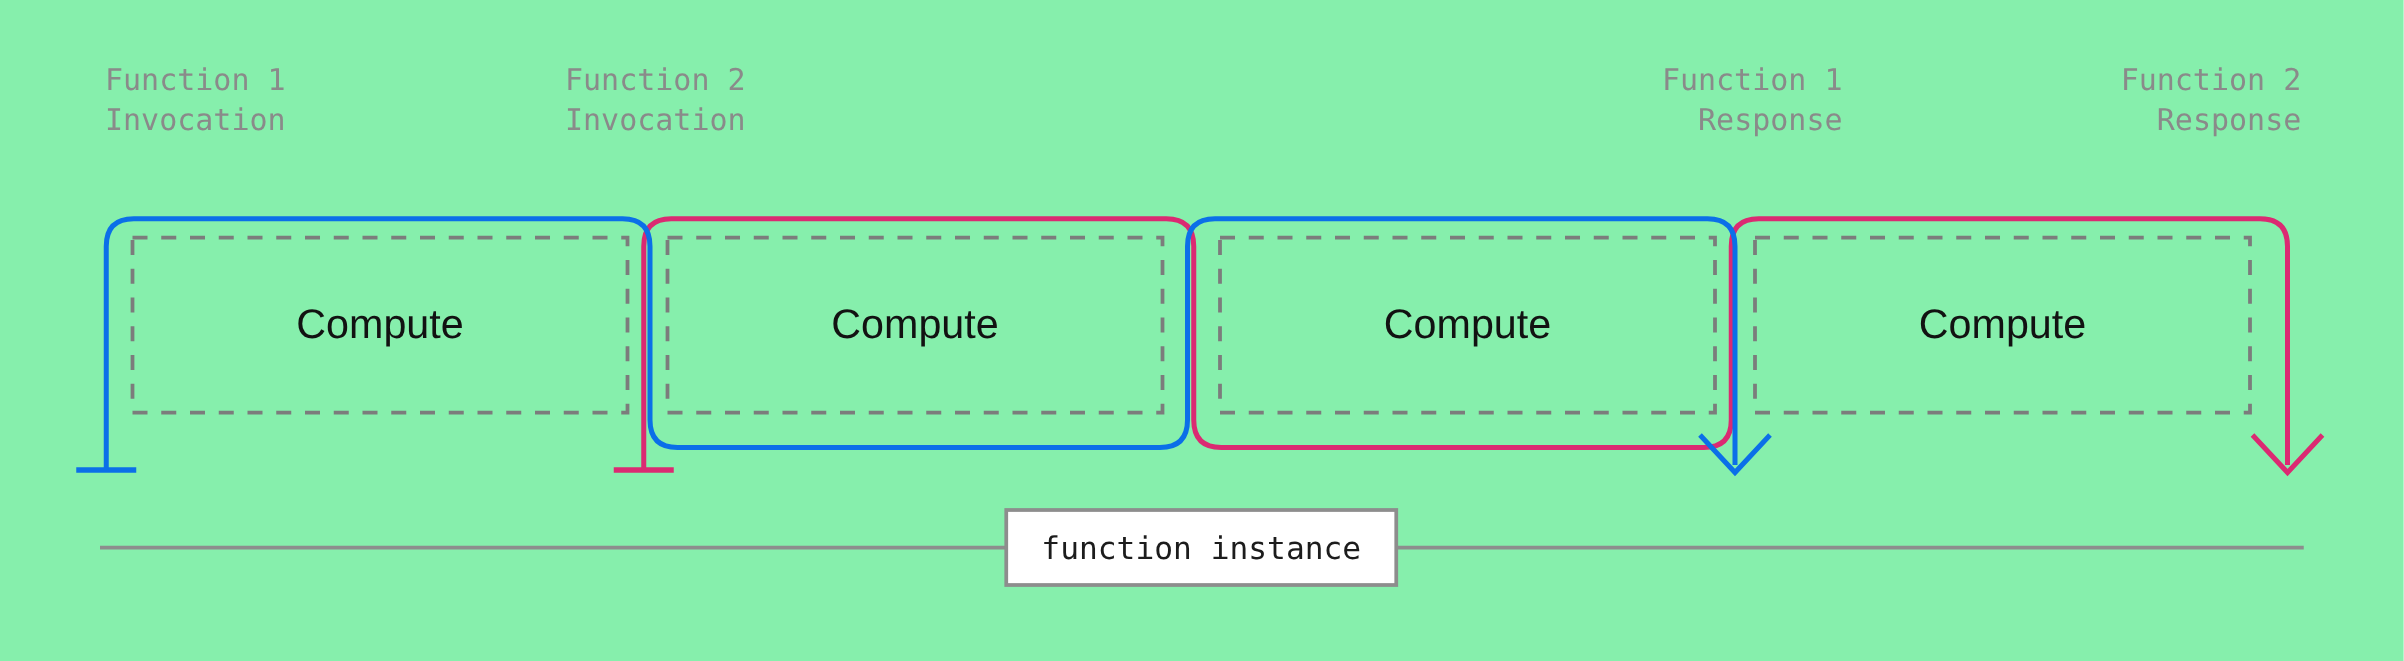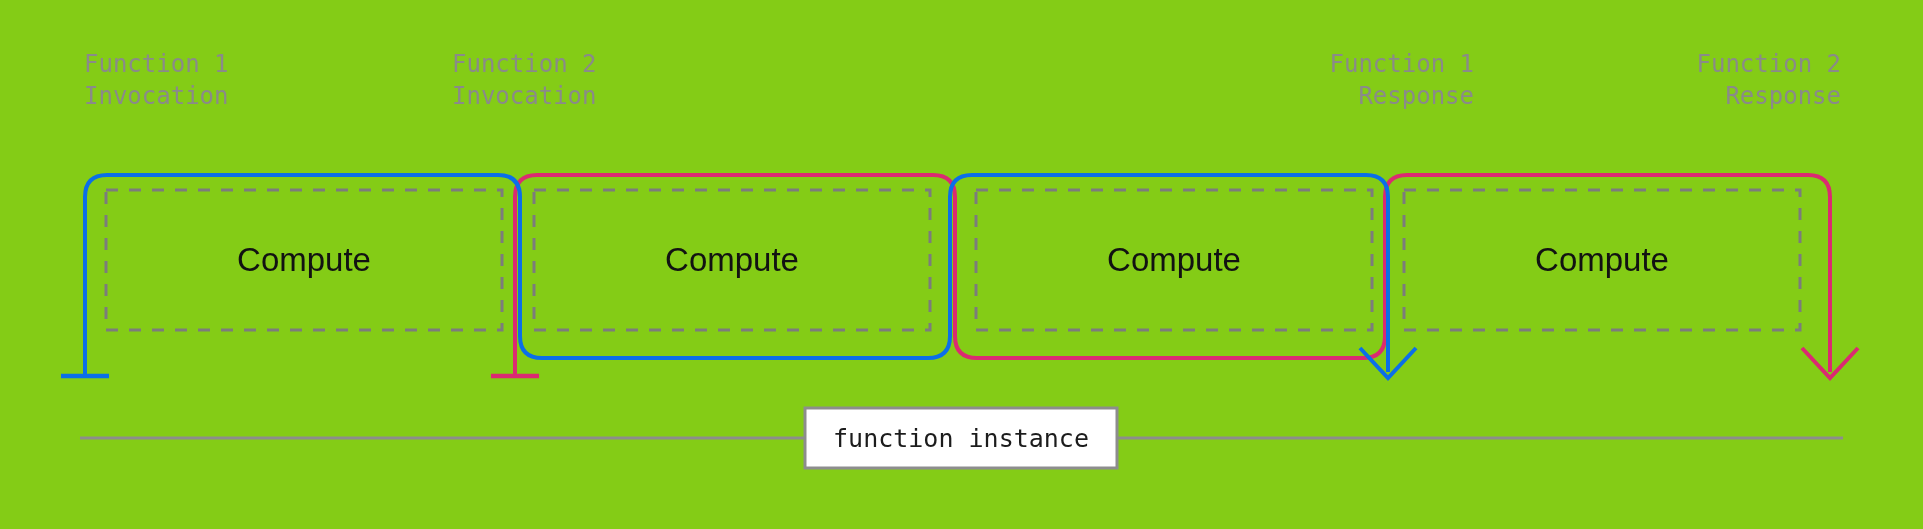--- a/index.html
+++ b/index.html
@@ -10,21 +10,21 @@
   body {
     width: 1923px;
     height: 529px;
     font-family: "Liberation Sans", sans-serif;
     overflow: hidden;
   }
   #diagram-root {
     position: relative;
     width: 1923px;
     height: 529px;
-    background: #84cc16;
+    background: #86efac;
   }
   svg#diagram-svg {
     position: absolute;
     left: 0;
     top: 0;
     width: 1923px;
     height: 529px;
     display: block;
   }
   .evt-label {

